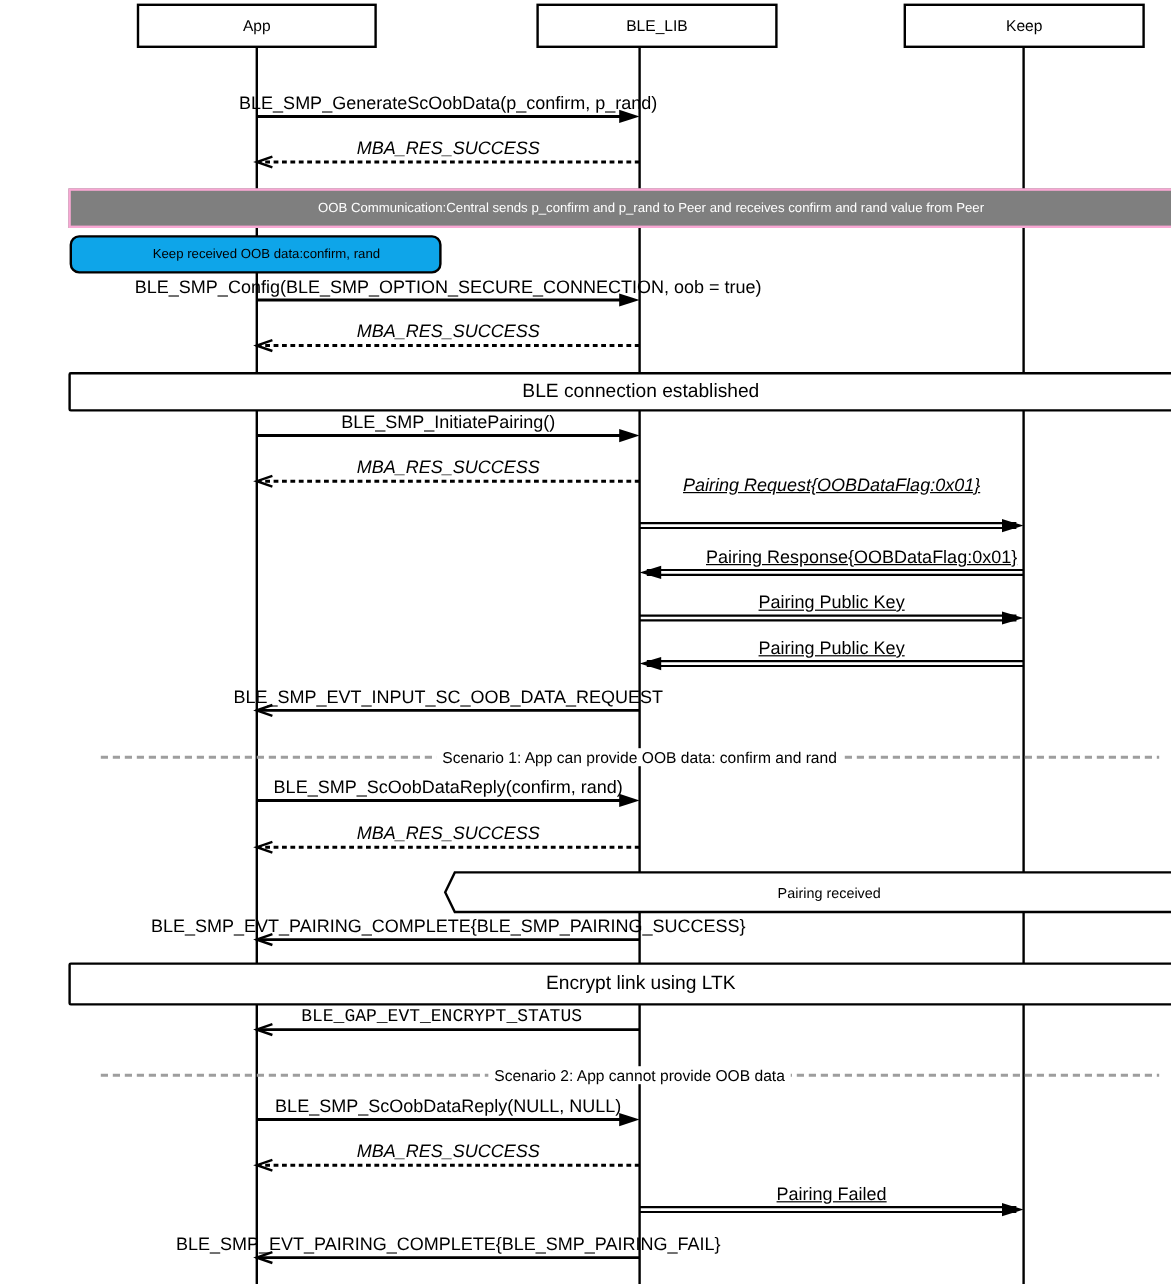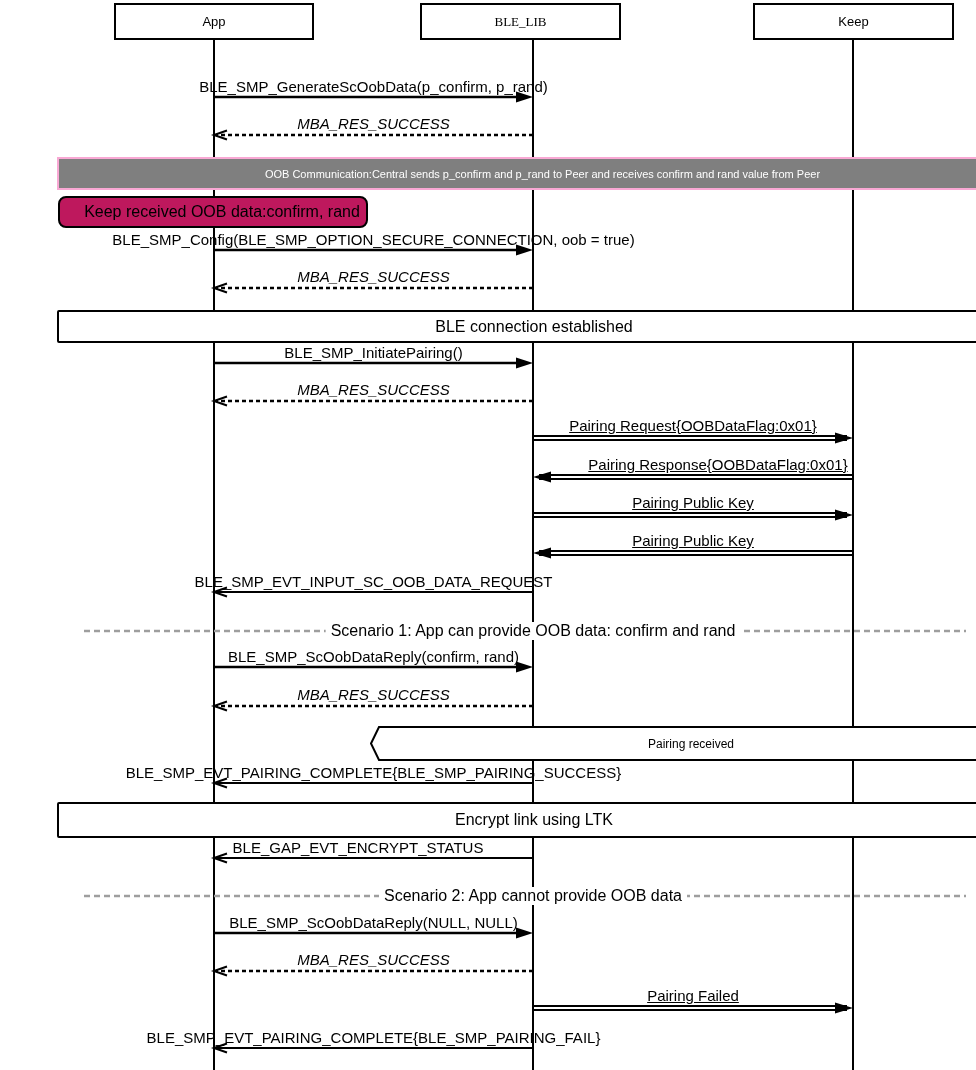--- a/index.html
+++ b/index.html
@@ -7,26 +7,26 @@
          font-family:"Liberation Sans","DejaVu Sans",sans-serif;color:#000;margin-left:46px;}
   #stage svg{position:absolute;left:0;top:0;}
   .actorbox{position:absolute;box-sizing:border-box;border:2px solid #000;background:#fff;
             display:flex;align-items:center;justify-content:center;font-size:13px;}
   .lbl{position:absolute;white-space:nowrap;font-size:15px;line-height:14px;
        transform:translateX(-50%);}
   .lbl.i{font-style:italic;}
   .lbl.u{text-decoration:underline;}
   .band{position:absolute;box-sizing:border-box;border:2px solid #f9a8d4;
         display:flex;align-items:center;justify-content:center;font-size:11px;white-space:nowrap;padding-left:17px;}
-  .note{position:absolute;box-sizing:border-box;border:2px solid #000;background:#be185d;border-radius:8px;
-        display:flex;align-items:center;justify-content:center;font-size:16px;white-space:nowrap;padding-left:18px;}
+  .note{position:absolute;box-sizing:border-box;border:2px solid #000;background:#0ea5e9;border-radius:8px;
+        display:flex;align-items:center;justify-content:center;font-size:11px;white-space:nowrap;padding-left:18px;}
   .frame{position:absolute;box-sizing:border-box;border:2px solid #000;background:#fff;border-radius:2px;
          display:flex;align-items:center;justify-content:center;font-size:16px;white-space:nowrap;}
   .divlbl{position:absolute;transform:translate(-50%,-50%);background:#fff;padding:0 5px;
-          font-size:16px;white-space:nowrap;}
+          font-size:13px;white-space:nowrap;}
   .hexlbl{position:absolute;transform:translate(-50%,-50%);font-size:12px;white-space:nowrap;}
 </style>
 </head>
 <body>
 
 <div id="stage" style="background: rgb(255, 255, 255);">
     <svg width="976" height="1070">
       <line x1="168" y1="40" x2="168" y2="1070" stroke="#000000" stroke-width="2"></line>
       <line x1="487" y1="40" x2="487" y2="1070" stroke="#000000" stroke-width="2"></line>
       <line x1="807" y1="40" x2="807" y2="1070" stroke="#000000" stroke-width="2"></line>
@@ -71,41 +71,41 @@
       <polygon points="487,933 470,927.5 470,938.5" fill="#000"></polygon>
       <line x1="487" y1="971" x2="170" y2="971" stroke="#000" stroke-width="2.5" stroke-dasharray="4 3"></line>
       <polyline points="181,966.5 168,971 181,975.5" fill="none" stroke="#000" stroke-width="2"></polyline>
       <line x1="487" y1="1006" x2="801" y2="1006" stroke="#000" stroke-width="1.8"></line>
       <line x1="487" y1="1010" x2="801" y2="1010" stroke="#000" stroke-width="1.8"></line>
       <polygon points="807,1008 789,1002.5 789,1013.5" fill="#000"></polygon>
       <line x1="487" y1="1048" x2="169" y2="1048" stroke="#000" stroke-width="2.2"></line>
       <polyline points="181,1043.5 168,1048 181,1052.5" fill="none" stroke="#000" stroke-width="2"></polyline>
     </svg>
     <div class="actorbox" style="left: 68px; top: 3px; width: 200px; height: 37px;">App</div>
-    <div class="actorbox" style="left: 374px; top: 3px; width: 201px; height: 37px; font-family: Liberation Serif, serif;">BLE_LIB</div>
+    <div class="actorbox" style="left: 401px; top: 3px; width: 201px; height: 37px;">BLE_LIB</div>
     <div class="actorbox" style="left: 707px; top: 3px; width: 201px; height: 37px;">Keep</div>
     <div class="lbl" style="left: 327.5px; top: 80px;">BLE_SMP_GenerateScOobData(p_confirm, p_rand)</div>
     <div class="lbl i" style="left: 327.5px; top: 117px;">MBA_RES_SUCCESS</div>
     <div class="band" style="left: 11px; top: 157px; width: 954px; height: 33px; background: rgb(127, 127, 127); color: rgb(255, 255, 255);">OOB Communication:Central sends p_confirm and p_rand to Peer and receives confirm and rand value from Peer</div>
     <div class="note" style="left: 12px; top: 196px; width: 310px; height: 32px;">Keep received OOB data:confirm, rand</div>
     <div class="lbl" style="left: 327.5px; top: 233px;">BLE_SMP_Config(BLE_SMP_OPTION_SECURE_CONNECTION, oob = true)</div>
     <div class="lbl i" style="left: 327.5px; top: 270px;">MBA_RES_SUCCESS</div>
     <div class="frame" style="left: 11px; top: 310px; width: 954px; height: 33px;">BLE connection established</div>
     <div class="lbl" style="left: 327.5px; top: 346px;">BLE_SMP_InitiatePairing()</div>
     <div class="lbl i" style="left: 327.5px; top: 383px;">MBA_RES_SUCCESS</div>
-    <div class="lbl u" style="left: 647px; top: 419px;">Pairing Request{OOBDataFlag:0x01}</div>
+    <div class="lbl u" style="left: 647px; top: 398px; font-style: italic;">Pairing Request{OOBDataFlag:0x01}</div>
     <div class="lbl u" style="left: 672px; top: 458px;">Pairing Response{OOBDataFlag:0x01}</div>
     <div class="lbl u" style="left: 647px; top: 496px;">Pairing Public Key</div>
     <div class="lbl u" style="left: 647px; top: 534px;">Pairing Public Key</div>
     <div class="lbl" style="left: 327.5px; top: 575px;">BLE_SMP_EVT_INPUT_SC_OOB_DATA_REQUEST</div>
     <div class="divlbl" style="left: 487px; top: 631px;">Scenario 1: App can provide OOB data: confirm and rand</div>
     <div class="lbl" style="left: 327.5px; top: 650px;">BLE_SMP_ScOobDataReply(confirm, rand)</div>
     <div class="lbl i" style="left: 327.5px; top: 688px;">MBA_RES_SUCCESS</div>
     <div class="hexlbl" style="left: 645px; top: 743.5px;">Pairing received</div>
     <div class="lbl" style="left: 327.5px; top: 766px;">BLE_SMP_EVT_PAIRING_COMPLETE{BLE_SMP_PAIRING_SUCCESS}</div>
     <div class="frame" style="left: 11px; top: 802px; width: 954px; height: 36px;">Encrypt link using LTK</div>
-    <div class="lbl" style="left: 312px; top: 841px;">BLE_GAP_EVT_ENCRYPT_STATUS</div>
+    <div class="lbl" style="left: 322px; top: 841px; font-family: Liberation Mono, monospace;">BLE_GAP_EVT_ENCRYPT_STATUS</div>
     <div class="divlbl" style="left: 487px; top: 896px;">Scenario 2: App cannot provide OOB data</div>
     <div class="lbl" style="left: 327.5px; top: 916px;">BLE_SMP_ScOobDataReply(NULL, NULL)</div>
     <div class="lbl i" style="left: 327.5px; top: 953px;">MBA_RES_SUCCESS</div>
     <div class="lbl u" style="left: 647px; top: 989px;">Pairing Failed</div>
     <div class="lbl" style="left: 327.5px; top: 1031px;">BLE_SMP_EVT_PAIRING_COMPLETE{BLE_SMP_PAIRING_FAIL}</div>
   </div>
 
 </body></html>

